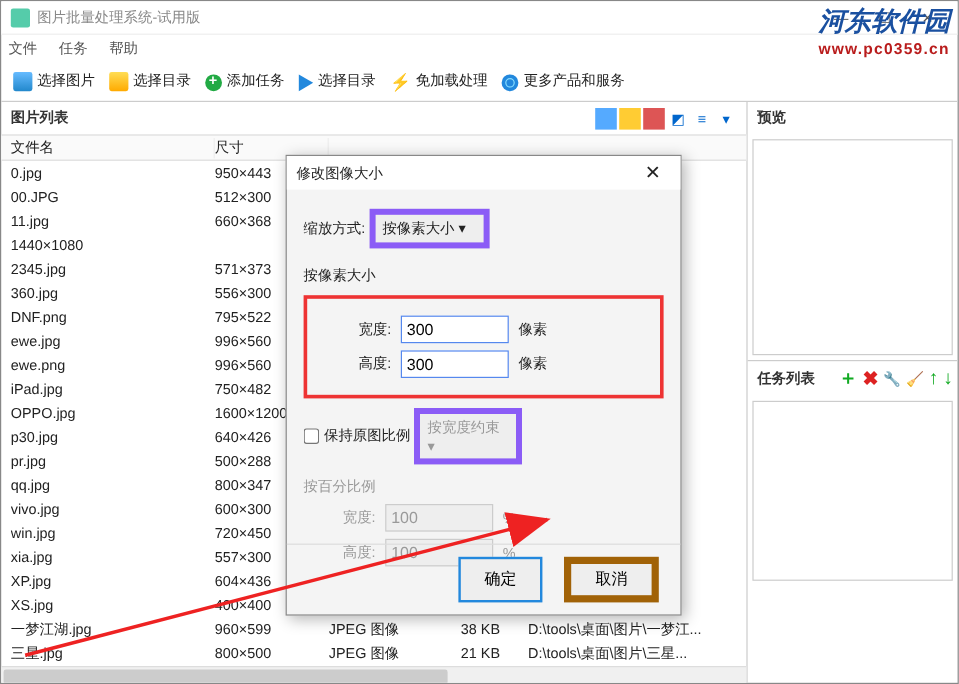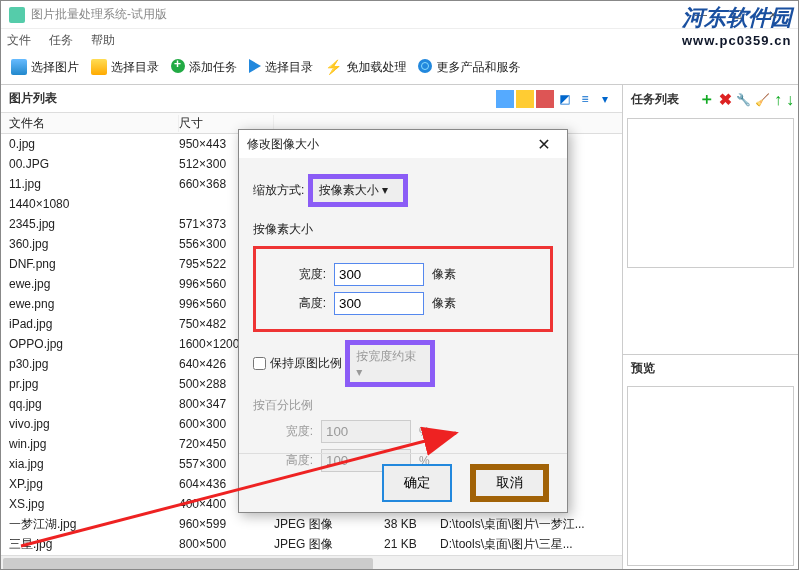--- a/index.html
+++ b/index.html
@@ -4,21 +4,21 @@
 <style>
   *{box-sizing:border-box;margin:0;padding:0}
   body{font-family:"Microsoft YaHei","SimSun",sans-serif;font-size:12px;color:#222;background:#fff;width:799px;height:570px;border:1px solid #888;position:relative;overflow:hidden}
   .titlebar{height:28px;display:flex;align-items:center;padding:0 8px;background:#fff;border-bottom:1px solid #eee}
   .titlebar .icon{width:16px;height:16px;background:#5ca;border-radius:2px;margin-right:6px;display:inline-flex}
   .titlebar .title{color:#888}
   .titlebar .ctrls{margin-left:auto;display:flex;gap:2px}
   .titlebar .ctrls div{width:34px;height:22px;text-align:center;line-height:22px;color:#555}
   .menubar{height:22px;display:flex;align-items:center;padding:0 6px;gap:18px;color:#555}
   .toolbar{height:34px;display:flex;align-items:center;gap:4px;padding:0 6px;border-bottom:1px solid #ccc}
-  .tb-item{display:flex;align-items:flex-start;gap:4px;cursor:pointer;padding:2px 4px}
+  .tb-item{display:flex;align-items:flex-end;gap:4px;cursor:pointer;padding:2px 4px}
   .tb-ico{width:16px;height:16px;display:inline-block;border-radius:2px}
   .i-blue{background:linear-gradient(#6bf,#28c)}
   .i-yellow{background:linear-gradient(#fd5,#fa0)}
   .i-green{width:14px;height:14px;background:#2a4;border-radius:50%;position:relative}
   .i-green::after{content:"+";color:#fff;position:absolute;left:3px;top:-2px;font-size:12px;font-weight:bold}
   .i-play{width:0;height:0;border-left:12px solid #28d;border-top:7px solid transparent;border-bottom:7px solid transparent}
   .i-bolt{color:#fa0;font-size:14px;font-weight:bold}
   .i-globe{width:14px;height:14px;background:#28d;border-radius:50%;position:relative}
   .i-globe::after{content:"";position:absolute;inset:3px;border:1px solid #8df;border-radius:50%}
   .main{display:flex;height:486px}
@@ -35,21 +35,21 @@
   .col-fs{width:56px}
   .col-path{flex:1}
   .list{flex:1;overflow:hidden;padding-left:8px;font-family:Arial,sans-serif}
   .row{display:flex;height:20px;align-items:center}
   .row span{display:inline-block;white-space:nowrap;overflow:hidden}
   .scroll-h{height:16px;background:#f0f0f0;border-top:1px solid #ddd;position:relative}
   .scroll-h::after{content:"";position:absolute;left:2px;top:2px;width:370px;height:12px;background:#ccc;border-radius:2px}
   
   .wm{position:absolute;right:6px;top:2px;text-align:left;pointer-events:none;z-index:5}
   .wm .l1{font:italic bold 22px "KaiTi",serif;color:#1a50a0}
-  .wm .l2{font:bold 13px Arial;color:#0f172a;letter-spacing:1px}
+  .wm .l2{font:bold 13px Arial;color:#b91c1c;letter-spacing:1px}
   
   .dialog{position:absolute;left:237px;top:128px;width:330px;height:384px;background:#f4f4f4;border:1px solid #888;box-shadow:3px 3px 12px rgba(0,0,0,.3);z-index:20}
   .dlg-title{height:28px;display:flex;align-items:center;padding:0 8px;background:#fff}
   .dlg-close{margin-left:auto;font-size:16px;width:30px;text-align:center}
   .dlg-body{padding:10px 14px}
   .dlg-row{display:flex;align-items:center;margin:6px 0}
   .dlg-lbl{width:60px;text-align:right;margin-right:8px}
   .dlg-select{border:5px solid #8b5cf6;padding:3px 6px;background:#eee;width:100px}
   .fieldbox{border:3px solid #e33;padding:8px 10px;margin:8px 0}
   .dlg-input{border:1px solid #58e;padding:3px 4px;width:90px;background:#fff}
@@ -231,38 +231,38 @@
           <span class="col-type">JPEG 图像</span>
           <span class="col-fs">21 KB</span>
           <span class="col-path">D:\tools\桌面\图片\三星...</span>
         </div>
         <div class="row"></div>
       </div>
     <div class="scroll-h"></div>
   </div>
 
   <div class="right">
+    <div class="sec" style="flex:1">
+      <div class="panel-title">预览</div>
+      <div style="border:1px solid #ccc;margin:4px;height:180px;background:#fff"></div>
+    </div>
     <div class="sec" style="flex:1.3">
       <div style="display:flex;align-items:center">
         <div class="panel-title">任务列表</div>
         <div class="task-tools" style="flex:1">
           <b class="plus">＋</b>
           <b class="cross">✖</b>
           <span>🔧</span>
           <span>🧹</span>
           <b class="arr">↑</b>
           <b class="arr">↓</b>
         </div>
       </div>
       <div style="border:1px solid #ccc;margin:4px;height:150px;background:#fff"></div>
     </div>
-    <div class="sec" style="flex:1">
-      <div class="panel-title">预览</div>
-      <div style="border:1px solid #ccc;margin:4px;height:180px;background:#fff"></div>
-    </div>
   </div>
 </div>
 
 <div class="dialog">
   <div class="dlg-title">
     <span>修改图像大小</span>
     <span class="dlg-close">✕</span>
   </div>
   <div class="dlg-body">
     <div class="dlg-row" style="margin-bottom:14px">

